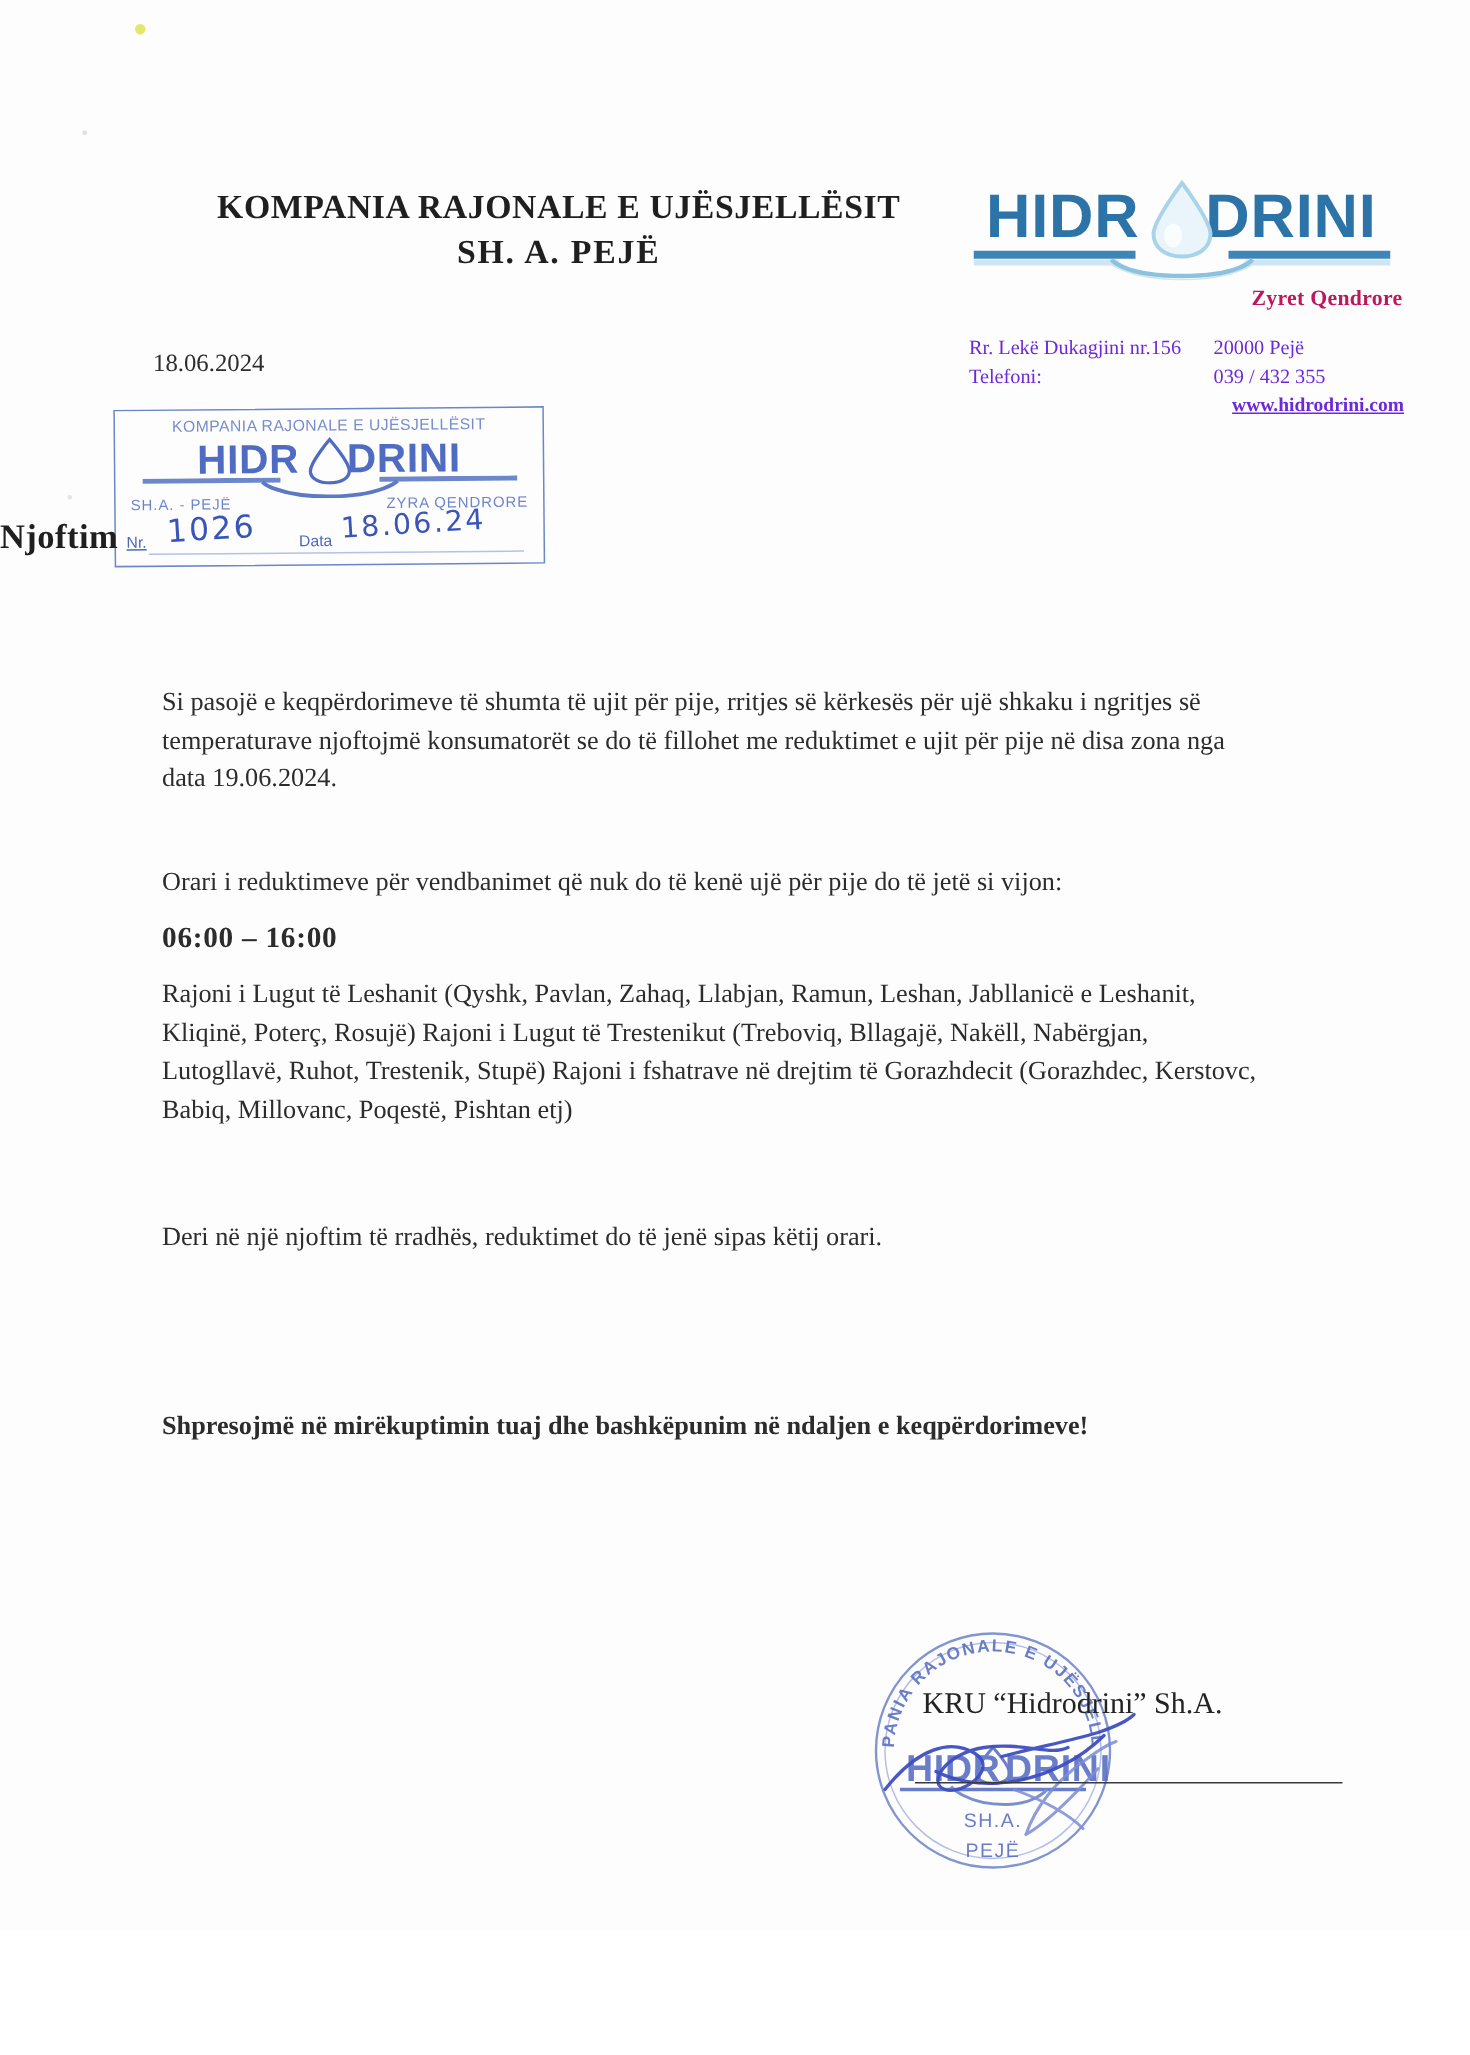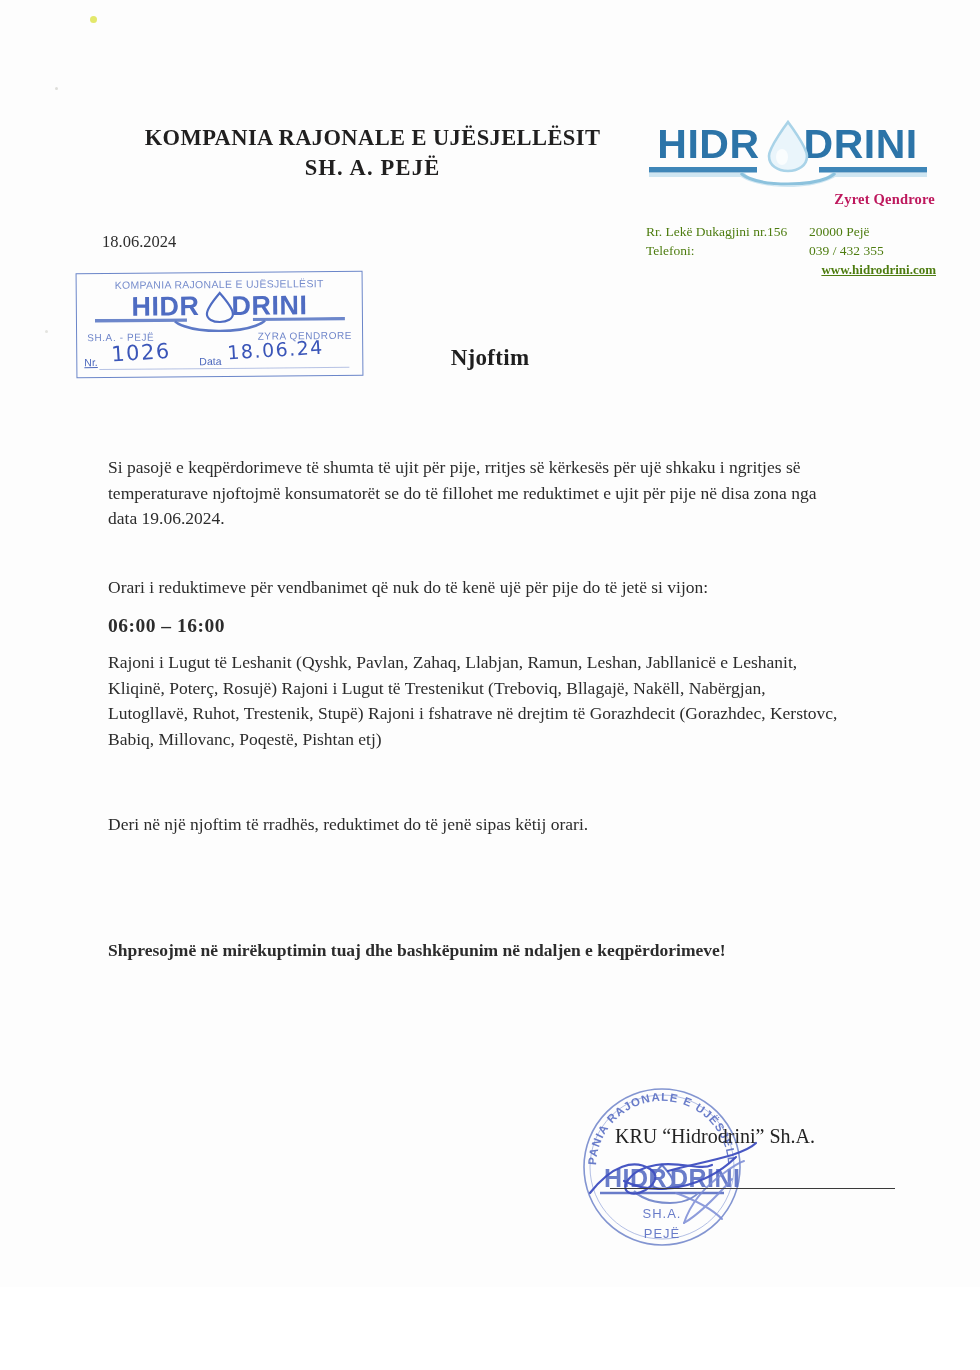--- a/index.html
+++ b/index.html
@@ -89,21 +89,21 @@
     letter-spacing: .2px;
     text-align: right;
   }
 
   .address {
     position: absolute;
     left: 646px; top: 222px;
     width: 290px;
     font-family: "Liberation Serif", serif;
     font-size: 13.5px;
-    color: #4d7c0f;
+    color: #6d28d9;
     line-height: 1.42;
   }
   .addr-row { display: flex; }
   .addr-left { width: 163px; }
   .addr-right { flex: 1; }
   .addr-web {
     text-align: right;
     font-weight: bold;
     font-size: 13px;
     margin-top: 1px;
@@ -195,21 +195,21 @@
     height: 1px;
     background: #7b92cf;
     opacity: .55;
   }
 
   
   .njoftim {
     position: absolute;
     left: 0; top: 345px;
     width: 980px;
-    text-align: center;
+    text-align: left;
     font-weight: bold;
     font-size: 23px;
     letter-spacing: .3px;
     color: #1f1f1f;
   }
 
   
   .body-text {
     position: absolute;
     left: 108px;

